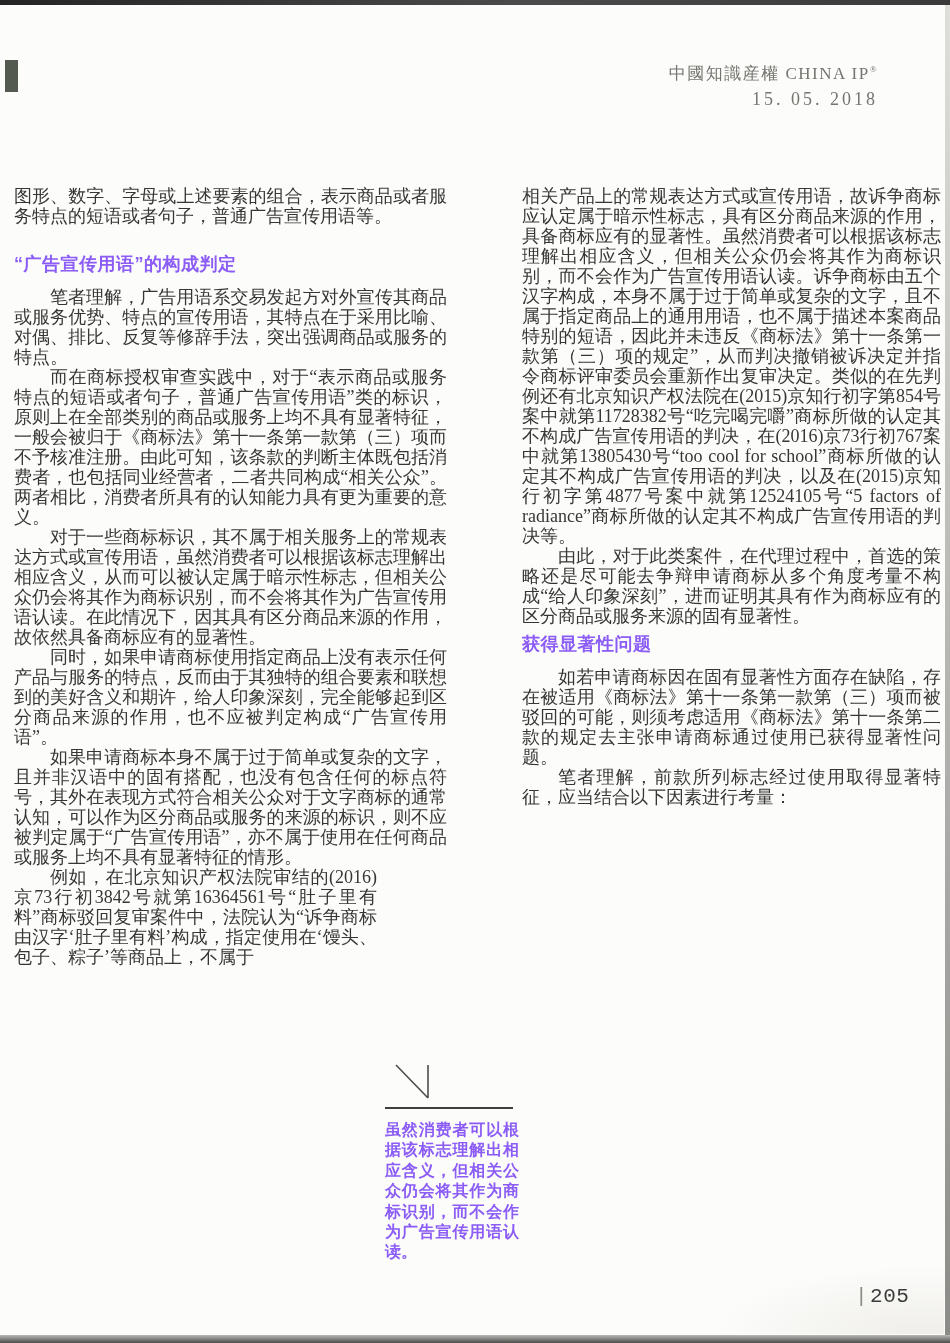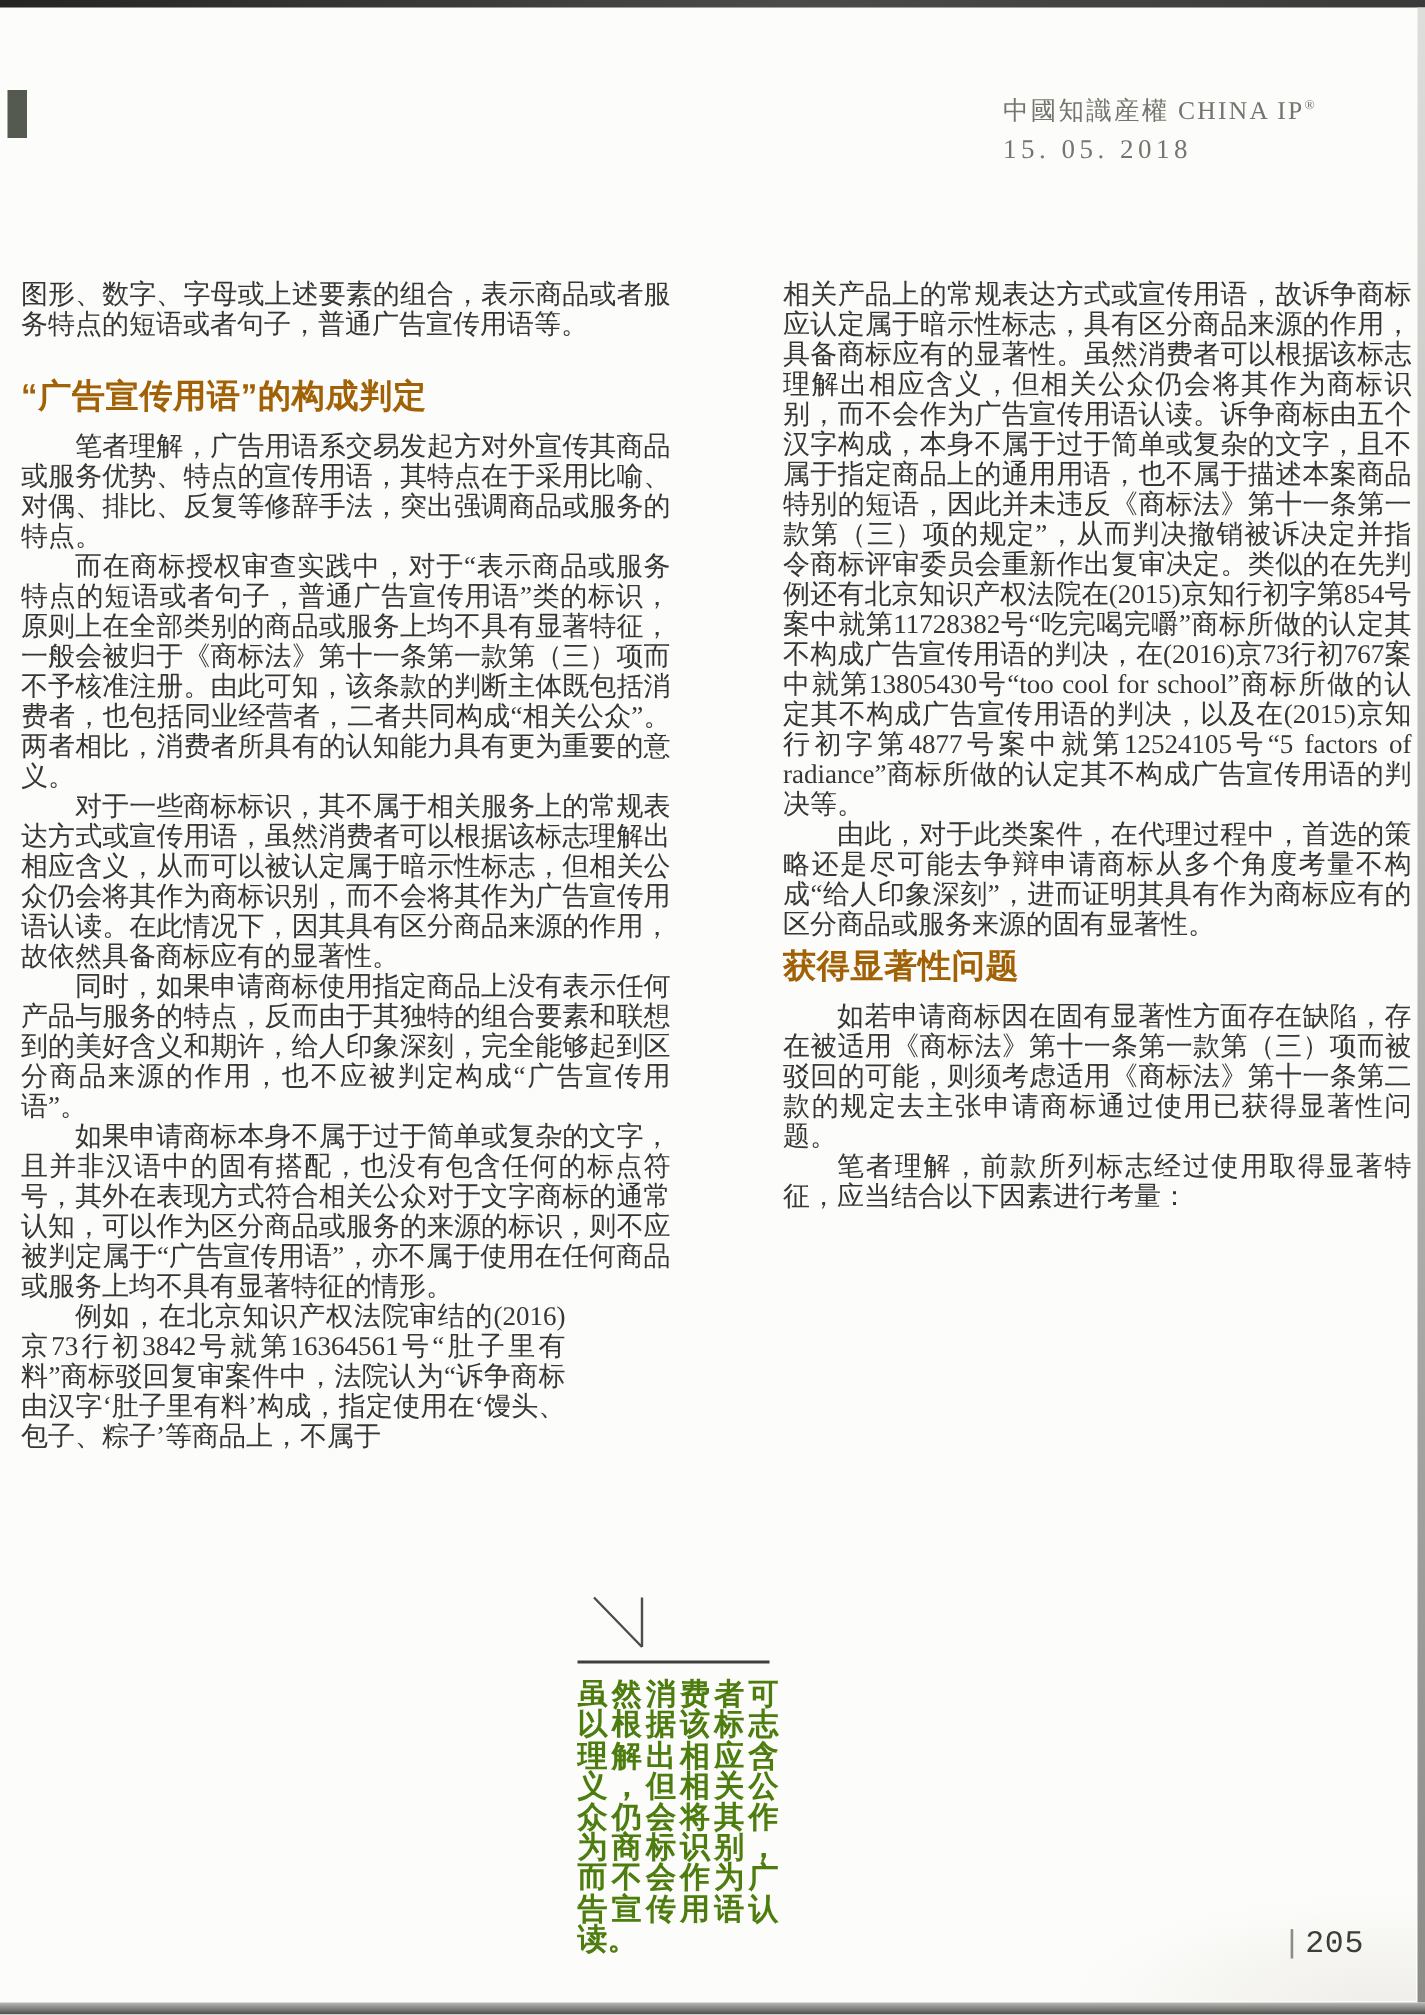--- a/index.html
+++ b/index.html
@@ -14,47 +14,47 @@
     background:linear-gradient(to right,#242424,#4b4b4b 55%,#3a3a3a);}
   .edge-bottom{position:absolute;left:0;bottom:0;width:950px;height:8px;
     background:linear-gradient(to bottom,#b9b9b6,#4c4c4a);}
   .edge-right{position:absolute;right:0;top:5px;width:5px;height:1330px;
     background:linear-gradient(to bottom,#d8d8d4,#a3a3a0 55%,#777774);opacity:.85;}
   .corner-mark{position:absolute;left:5px;top:60px;width:13px;height:32px;
     background:#474c42;opacity:.92;}
   .sheen{position:absolute;right:6px;bottom:9px;width:230px;height:70px;
     background:radial-gradient(ellipse at 90% 100%, #efeeea 0%, rgba(252,252,250,0) 70%);}
   
-  .masthead{position:absolute;top:62px;right:72px;text-align:left;color:#73766e;}
+  .masthead{position:absolute;top:62px;right:72px;text-align:right;color:#73766e;}
   .masthead .brand{font-size:17px;letter-spacing:1.5px;}
   .masthead .brand sup{font-size:9px;}
   .masthead .date{font-size:18px;letter-spacing:3px;margin-top:4px;}
   
   .col{position:absolute;top:186px;font-size:18px;line-height:20px;color:#363634;
     text-align:justify;text-justify:inter-ideograph;}
   .col-left{left:14px;width:433px;}
   .col-right{left:522px;width:419px;}
   .col p{margin:0;text-indent:2em;}
   .col p.noindent{text-indent:0;}
   .h-sec{
     font-family:"Liberation Sans","DejaVu Sans",sans-serif;
-    font-size:22px;font-weight:700;color:#a16207;
+    font-size:18px;font-weight:700;color:#8b5cf6;
     margin:28px 0 13px 0;letter-spacing:.5px;
   }
   .col-right .h-sec{margin-top:8px;}
   .case-par{margin-right:70px !important;}
   
   .pullquote{position:absolute;left:385px;top:1062px;width:134px;}
   .pq-arrow{display:block;margin-left:6px;}
   .pq-rule{margin-top:5px;width:128px;height:2px;background:#3f3f3f;}
   .pq-text{
     margin:11px 0 0 0;
     font-family:"Liberation Sans","DejaVu Sans",sans-serif;
-    font-weight:700;font-size:20px;line-height:20.4px;
-    color:#4d7c0f;text-align:justify;text-justify:inter-ideograph;
+    font-weight:700;font-size:16px;line-height:20.4px;
+    color:#8b5cf6;text-align:justify;text-justify:inter-ideograph;
   }
   
   .pagenum{position:absolute;left:855px;top:1285px;
     font-family:Liberation Mono, monospace;
     font-size:21px;color:#3c3c3a;letter-spacing:.5px;}
   .pn-bar{color:#8b8b88;margin-right:2px;font-weight:400;}
 </style>
 </head>
 <body>
 

